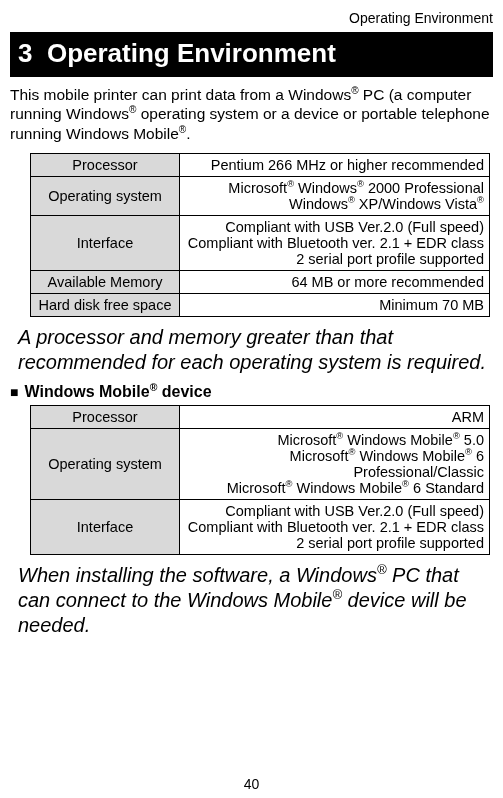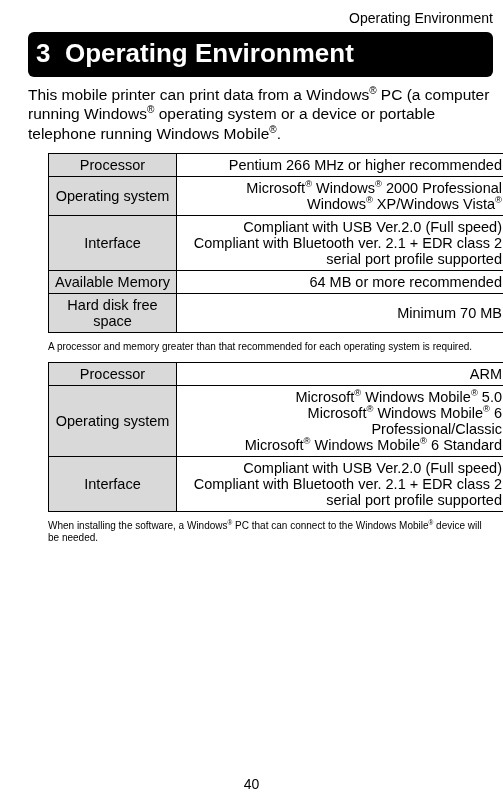--- a/index.html
+++ b/index.html
@@ -7,38 +7,37 @@
     margin: 0;
     padding: 0;
     font-family: Arial, Helvetica, sans-serif;
     background: #fff;
     color: #000;
     width: 503px;
     height: 798px;
     overflow: hidden;
   }
   .page {
-    padding: 10px 10px 0 28px;
+    padding: 10px 10px 0 10px;
     position: relative;
     height: 100%;
   }
   .running-head {
     text-align: right;
     font-size: 14px;
     margin-bottom: 6px;
   }
   .chapter-bar {
     background: #000;
     color: #fff;
     font-size: 26px;
     font-weight: bold;
     padding: 6px 8px 8px 8px;
     margin-bottom: 8px;
     font-family: Arial, Helvetica, sans-serif;
-    border-radius: 6px;
   }
   .body-text {
     font-size: 15.5px;
     line-height: 1.25;
     margin: 0 0 10px 0;
   }
   .section-heading {
     font-size: 16px;
     font-weight: bold;
     margin: 4px 0 4px 0;
@@ -56,26 +55,27 @@
   table.spec td, table.spec th {
     border: 1px solid #000;
     padding: 3px 5px;
     vertical-align: middle;
     text-align: right;
   }
   table.spec th {
     background: #d9d9d9;
     font-weight: normal;
     text-align: center;
-    width: 128px;
+    width: 149px;
   }
   .indented-note {
-    font-size: 10px;
+    font-size: 20px;
     line-height: 1.25;
-    margin: 0 0 8px 20px;
+    margin: 0 0 8px 8px;
+    font-style: italic;
   }
   .page-number {
     position: absolute;
     bottom: 6px;
     left: 0;
     right: 0;
     text-align: center;
     font-size: 14px;
   }
   sup {
@@ -120,20 +120,23 @@
     </tr>
     <tr>
       <th>Hard disk free space</th>
       <td>Minimum 70 MB</td>
     </tr>
   </tbody>
     </table>
 
   <p class="indented-note">A processor and memory greater than that recommended for each operating system is required.</p>
 
+  <div class="section-heading">
+    <span class="bullet">■</span><span>Windows Mobile<sup>®</sup> device</span>
+  </div>
 
   <table class="spec">
     <tbody>
         <tr>
       <th>Processor</th>
       <td>ARM</td>
     </tr>
     <tr>
       <th>Operating system</th>
       <td>Microsoft<sup>®</sup> Windows Mobile<sup>®</sup> 5.0<br>Microsoft<sup>®</sup> Windows Mobile<sup>®</sup> 6 Professional/Classic<br>Microsoft<sup>®</sup> Windows Mobile<sup>®</sup> 6 Standard</td>

